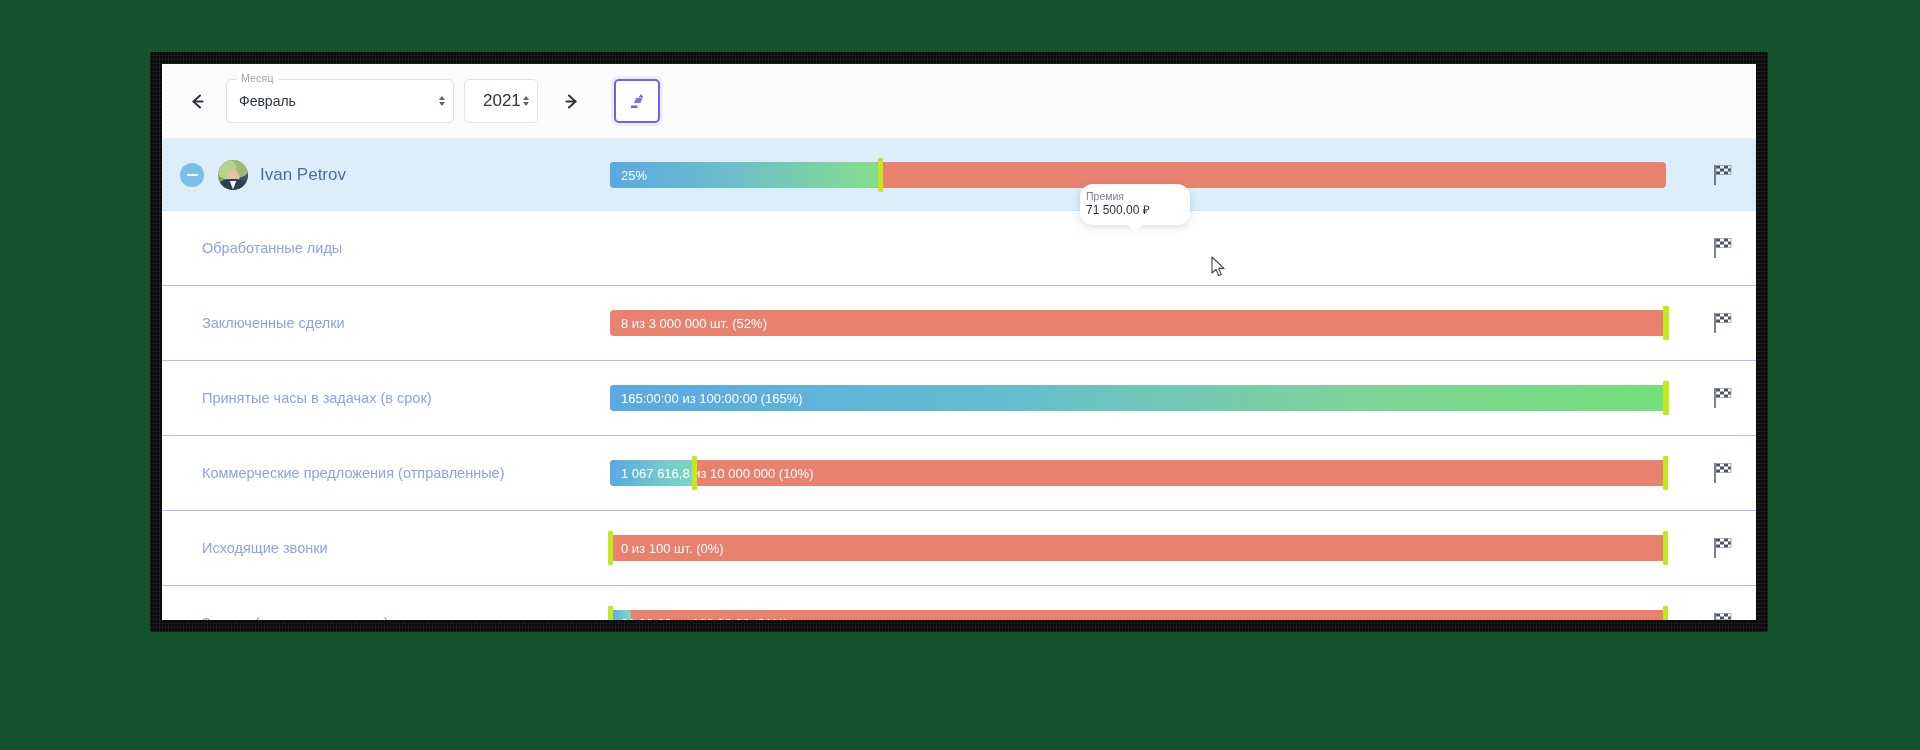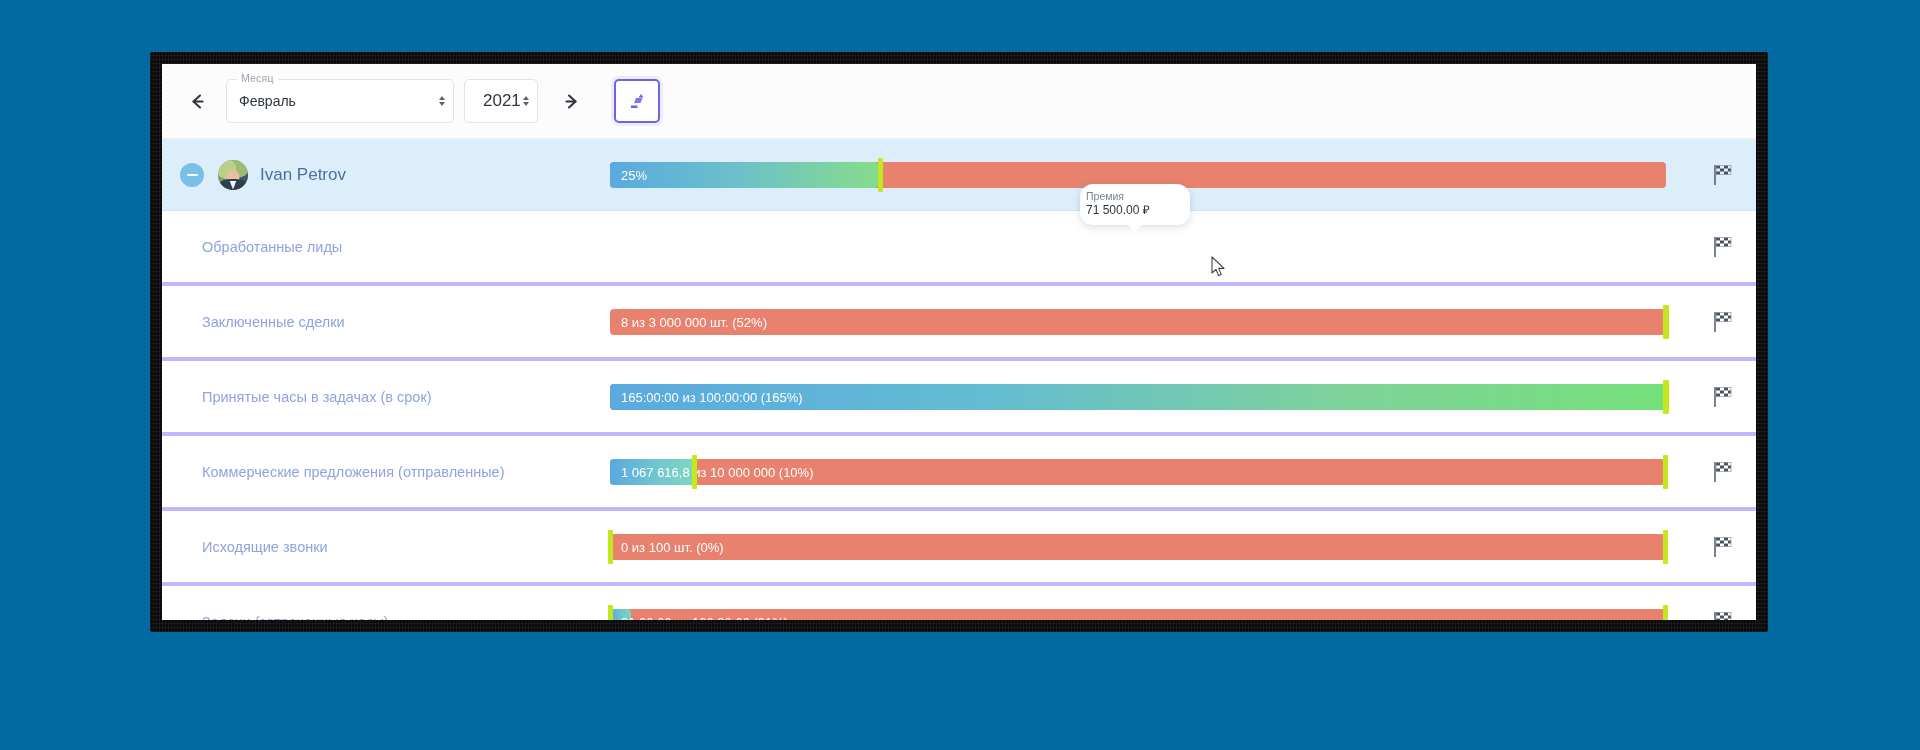--- a/index.html
+++ b/index.html
@@ -9,21 +9,21 @@
     width: 1920px;
     height: 750px;
     overflow: hidden;
     font-family: "Liberation Sans", sans-serif;
   }
 
   #screen {
     position: relative;
     width: 1920px;
     height: 750px;
-    background: #0369a1;
+    background: #14532d;
   }
 
   
   .window-frame {
     position: absolute;
     left: 150px;
     top: 52px;
     width: 1618px;
     height: 580px;
     background:
@@ -152,21 +152,21 @@
   }
 
   
   .rows { position: relative; }
 
   .row {
     position: relative;
     display: flex;
     align-items: center;
     height: 75px;
-    border-bottom: 4px solid #c4b5fd;
+    border-bottom: 1px solid #c4b5fd;
     box-sizing: border-box;
   }
 
   .row.user {
     background: #ddeefb;
     border-bottom: 1px solid #cfe4f6;
     height: 72px;
   }
 
   .label-cell {

